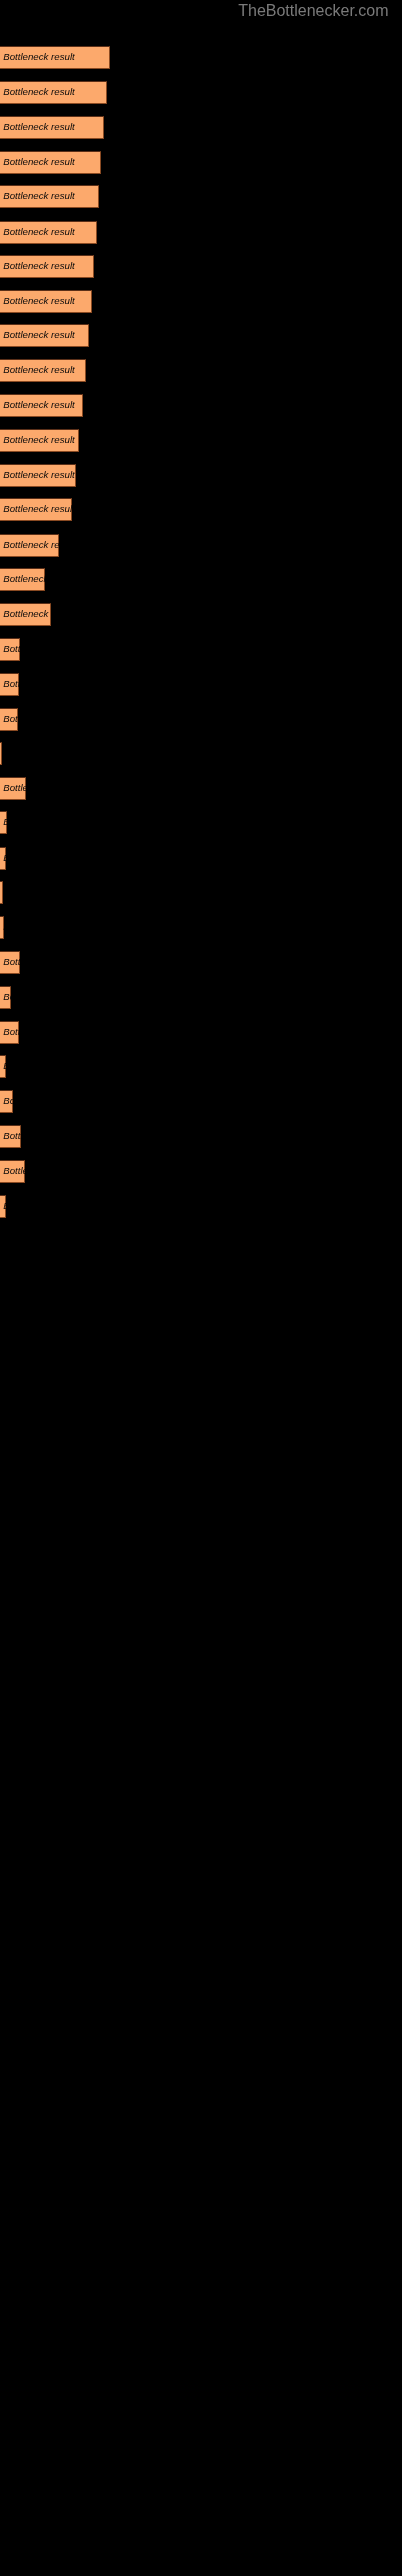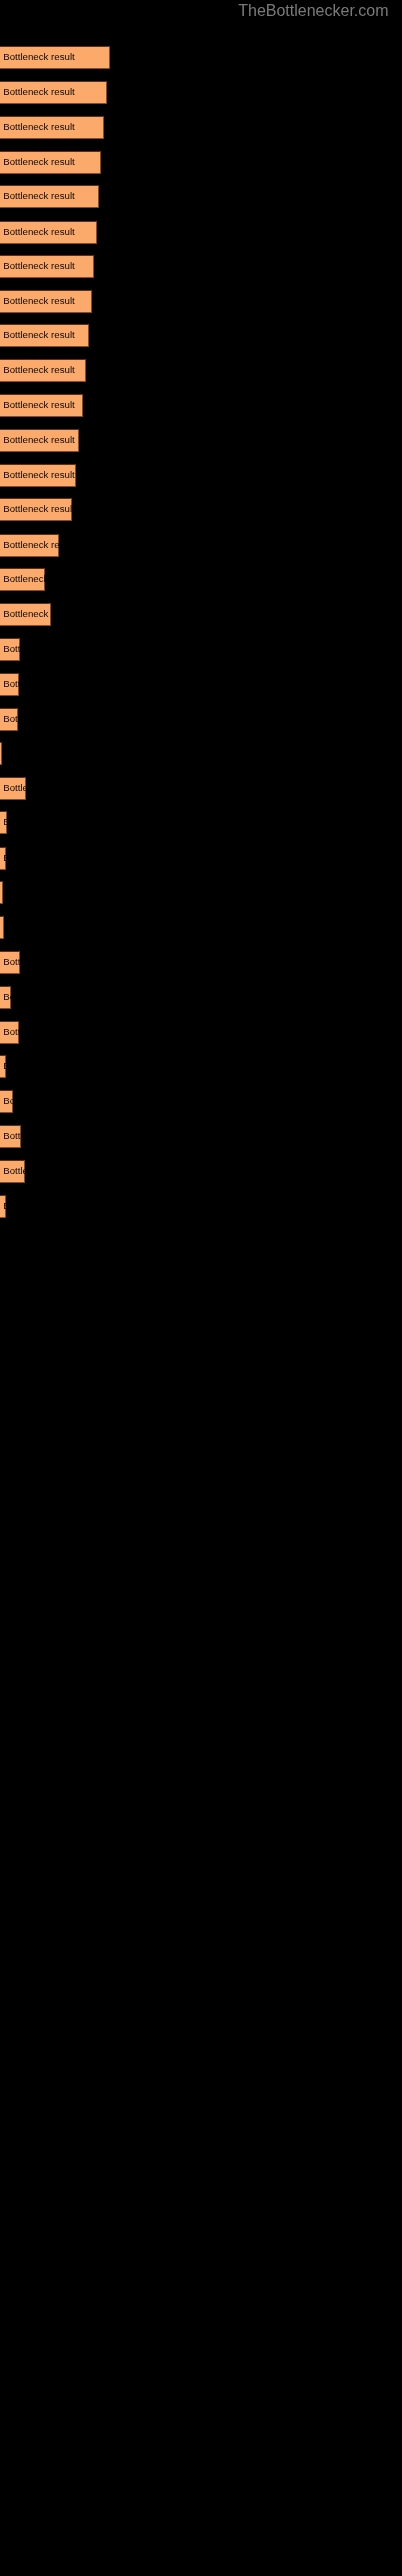--- a/index.html
+++ b/index.html
@@ -40,20 +40,21 @@
     font-weight: 400;
   }
 
   
   #plot-area {
     position: absolute;
     left: 0;
     top: 0;
     width: 403px;
     height: 2576px;
+    font-style: italic;
   }
 
   .bar-row {
     position: absolute;
     left: 0;
     height: 22.5px;
   }
 
   .bar {
     position: absolute;

